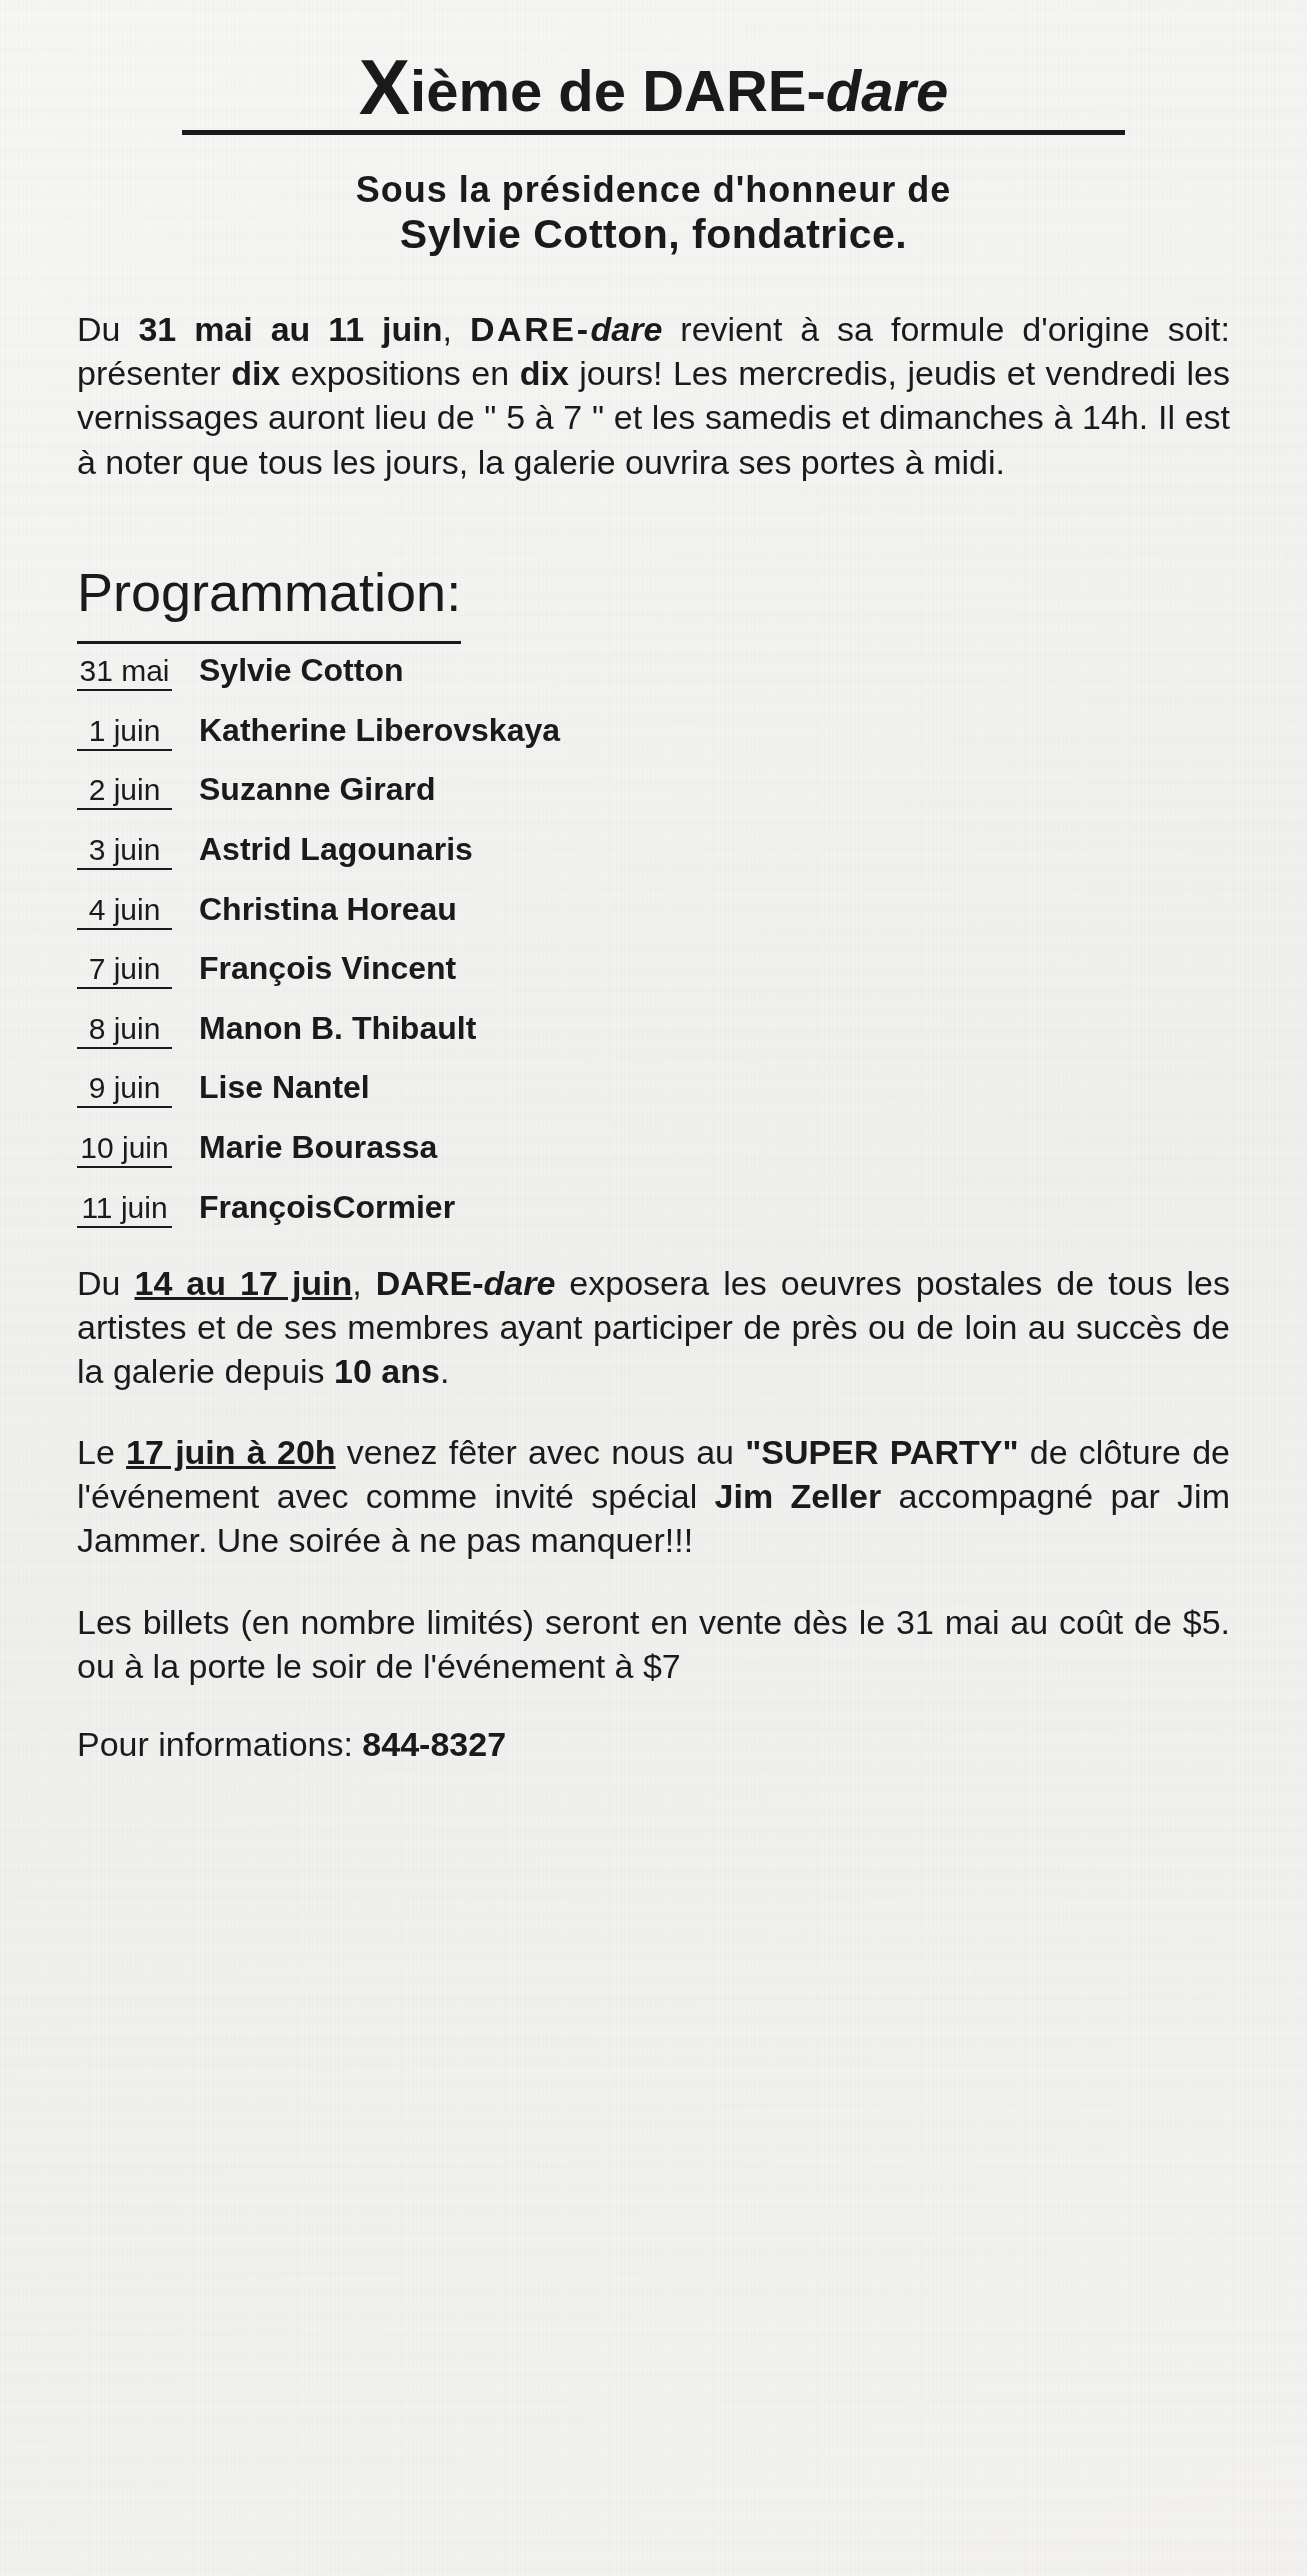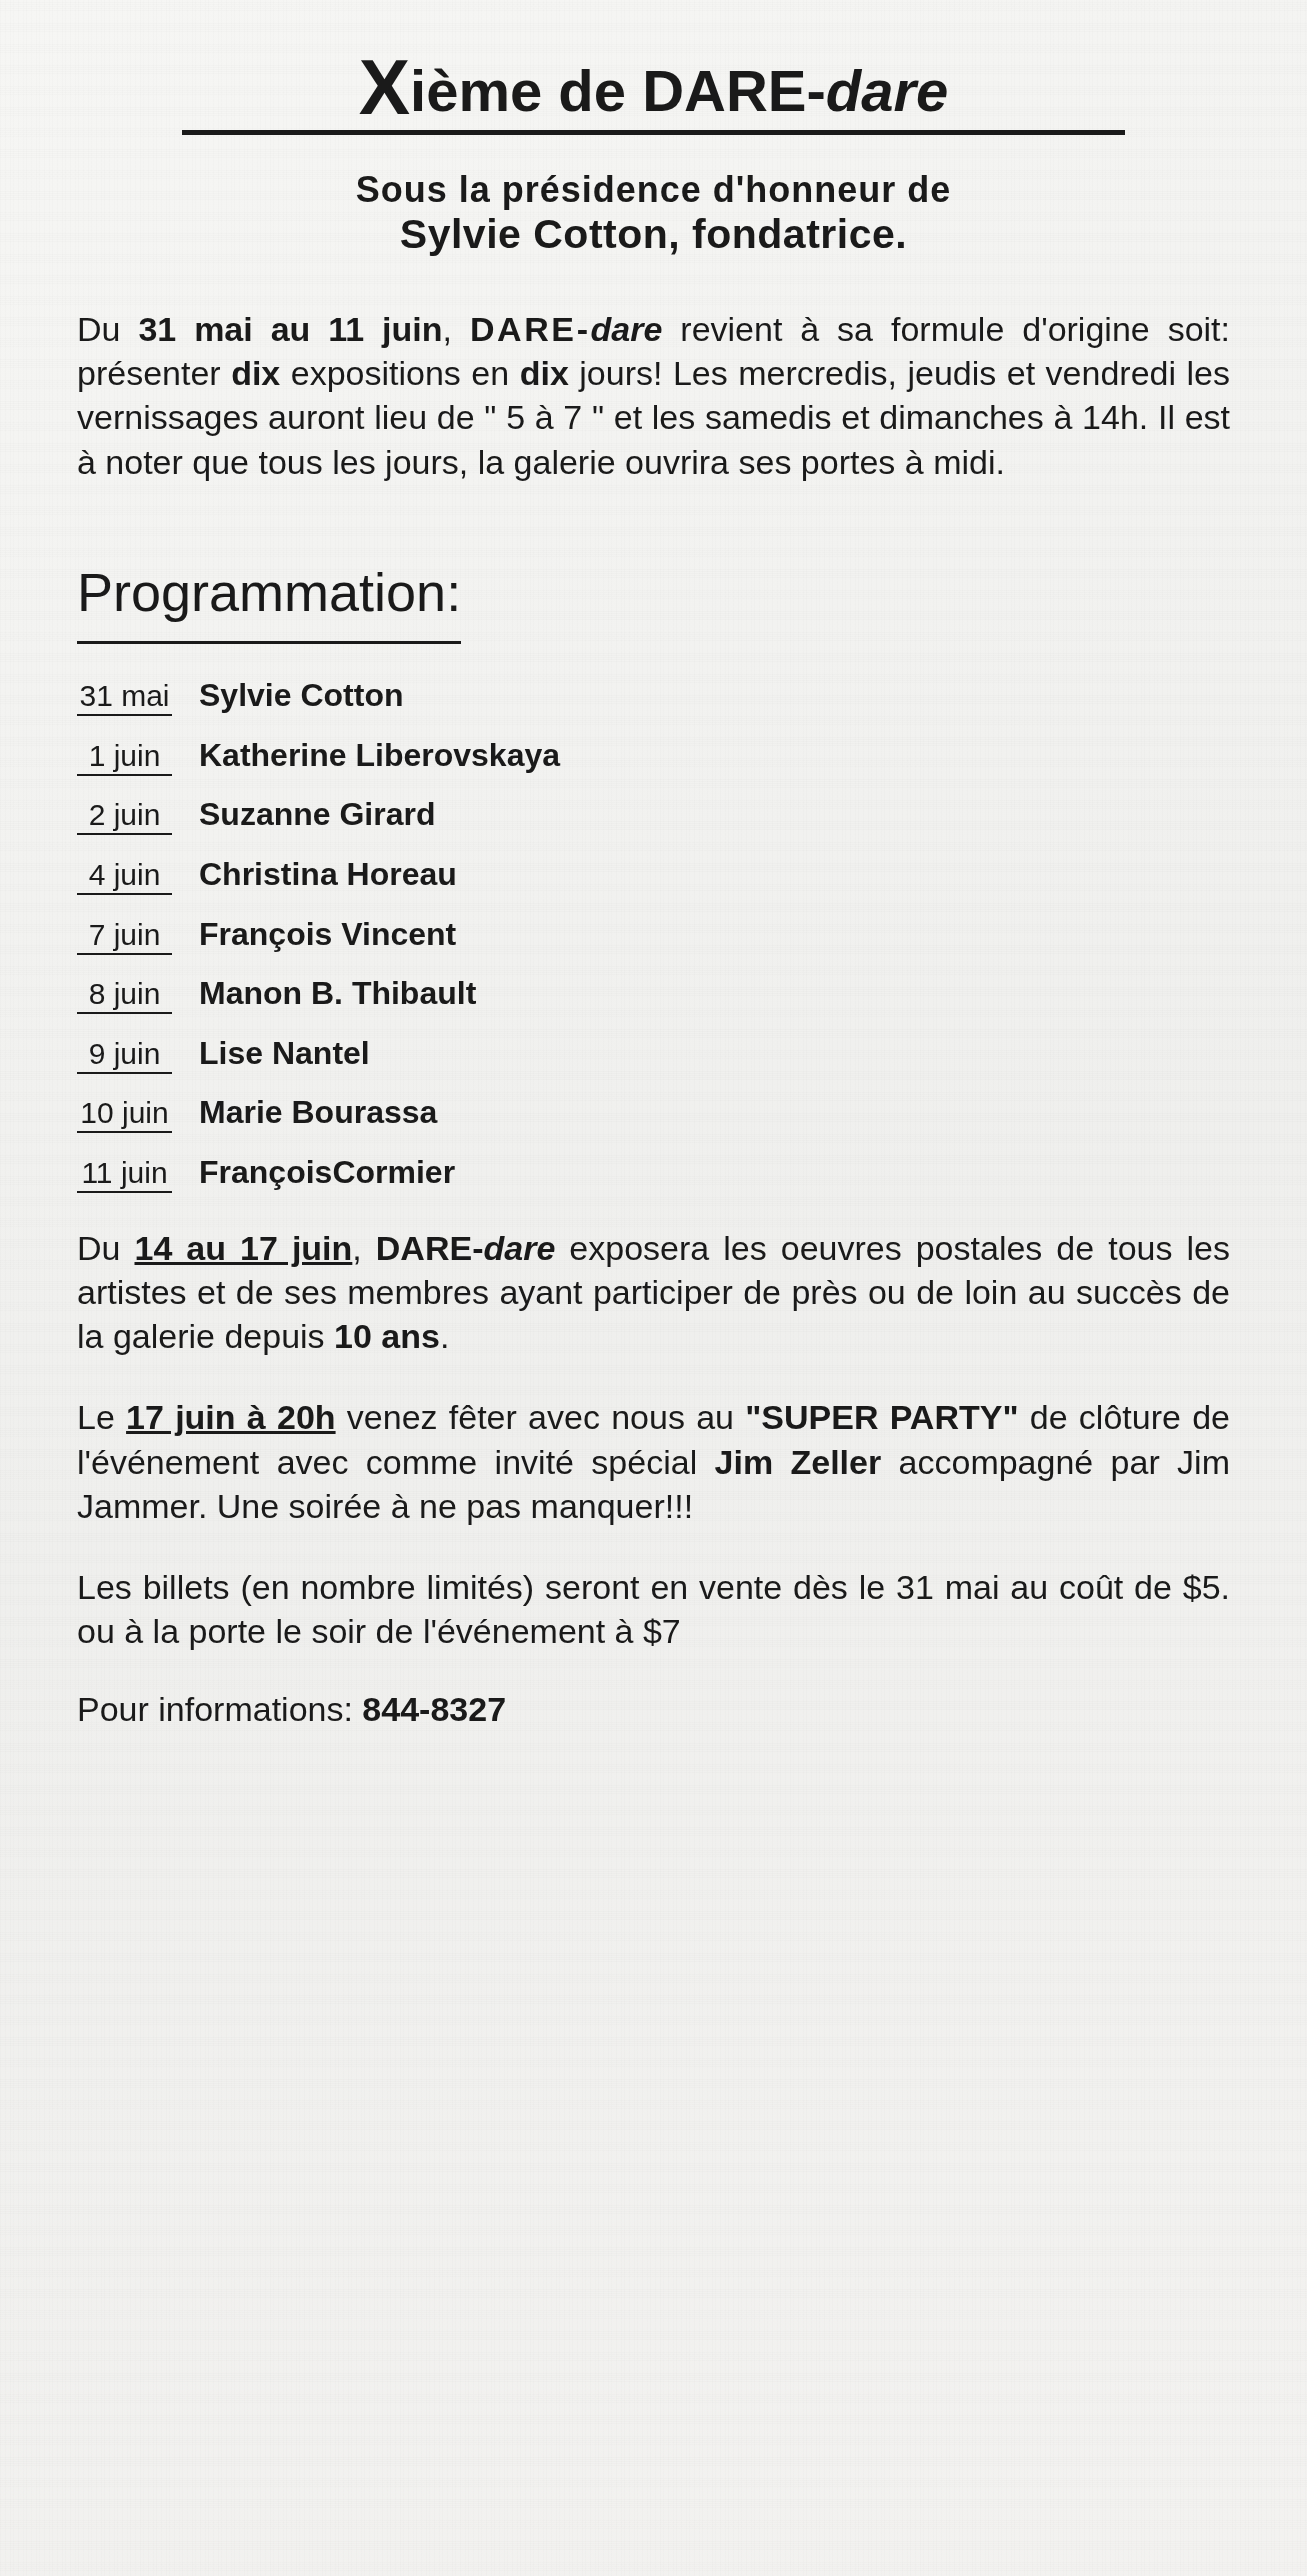--- a/index.html
+++ b/index.html
@@ -93,21 +93,21 @@
     font-weight: normal;
     margin-top: 45px;
     display: inline-block;
     border-bottom: 3.6px solid #1a1a1a;
     padding-bottom: 19px;
     line-height: 1.1;
   }
 
   
   .schedule {
-    margin-top: 33px;
+    margin-top: 8px;
   }
   .srow {
     display: flex;
     align-items: baseline;
     margin-bottom: 20.6px;
   }
   .sdate {
     font-size: 30px;
     border-bottom: 2.6px solid #1a1a1a;
     padding-bottom: 1px;
@@ -155,20 +155,24 @@
     </div>
     <div class="srow">
       <span class="sdate">1 juin</span>
       <span class="sname">Katherine Liberovskaya</span>
     </div>
     <div class="srow">
       <span class="sdate">2 juin</span>
       <span class="sname">Suzanne Girard</span>
     </div>
     <div class="srow">
+      <span class="sdate">3 juin</span>
+      <span class="sname">Astrid Lagounaris</span>
+    </div>
+    <div class="srow">
       <span class="sdate">4 juin</span>
       <span class="sname">Christina Horeau</span>
     </div>
     <div class="srow">
       <span class="sdate">7 juin</span>
       <span class="sname">François Vincent</span>
     </div>
     <div class="srow">
       <span class="sdate">8 juin</span>
       <span class="sname">Manon B. Thibault</span>

